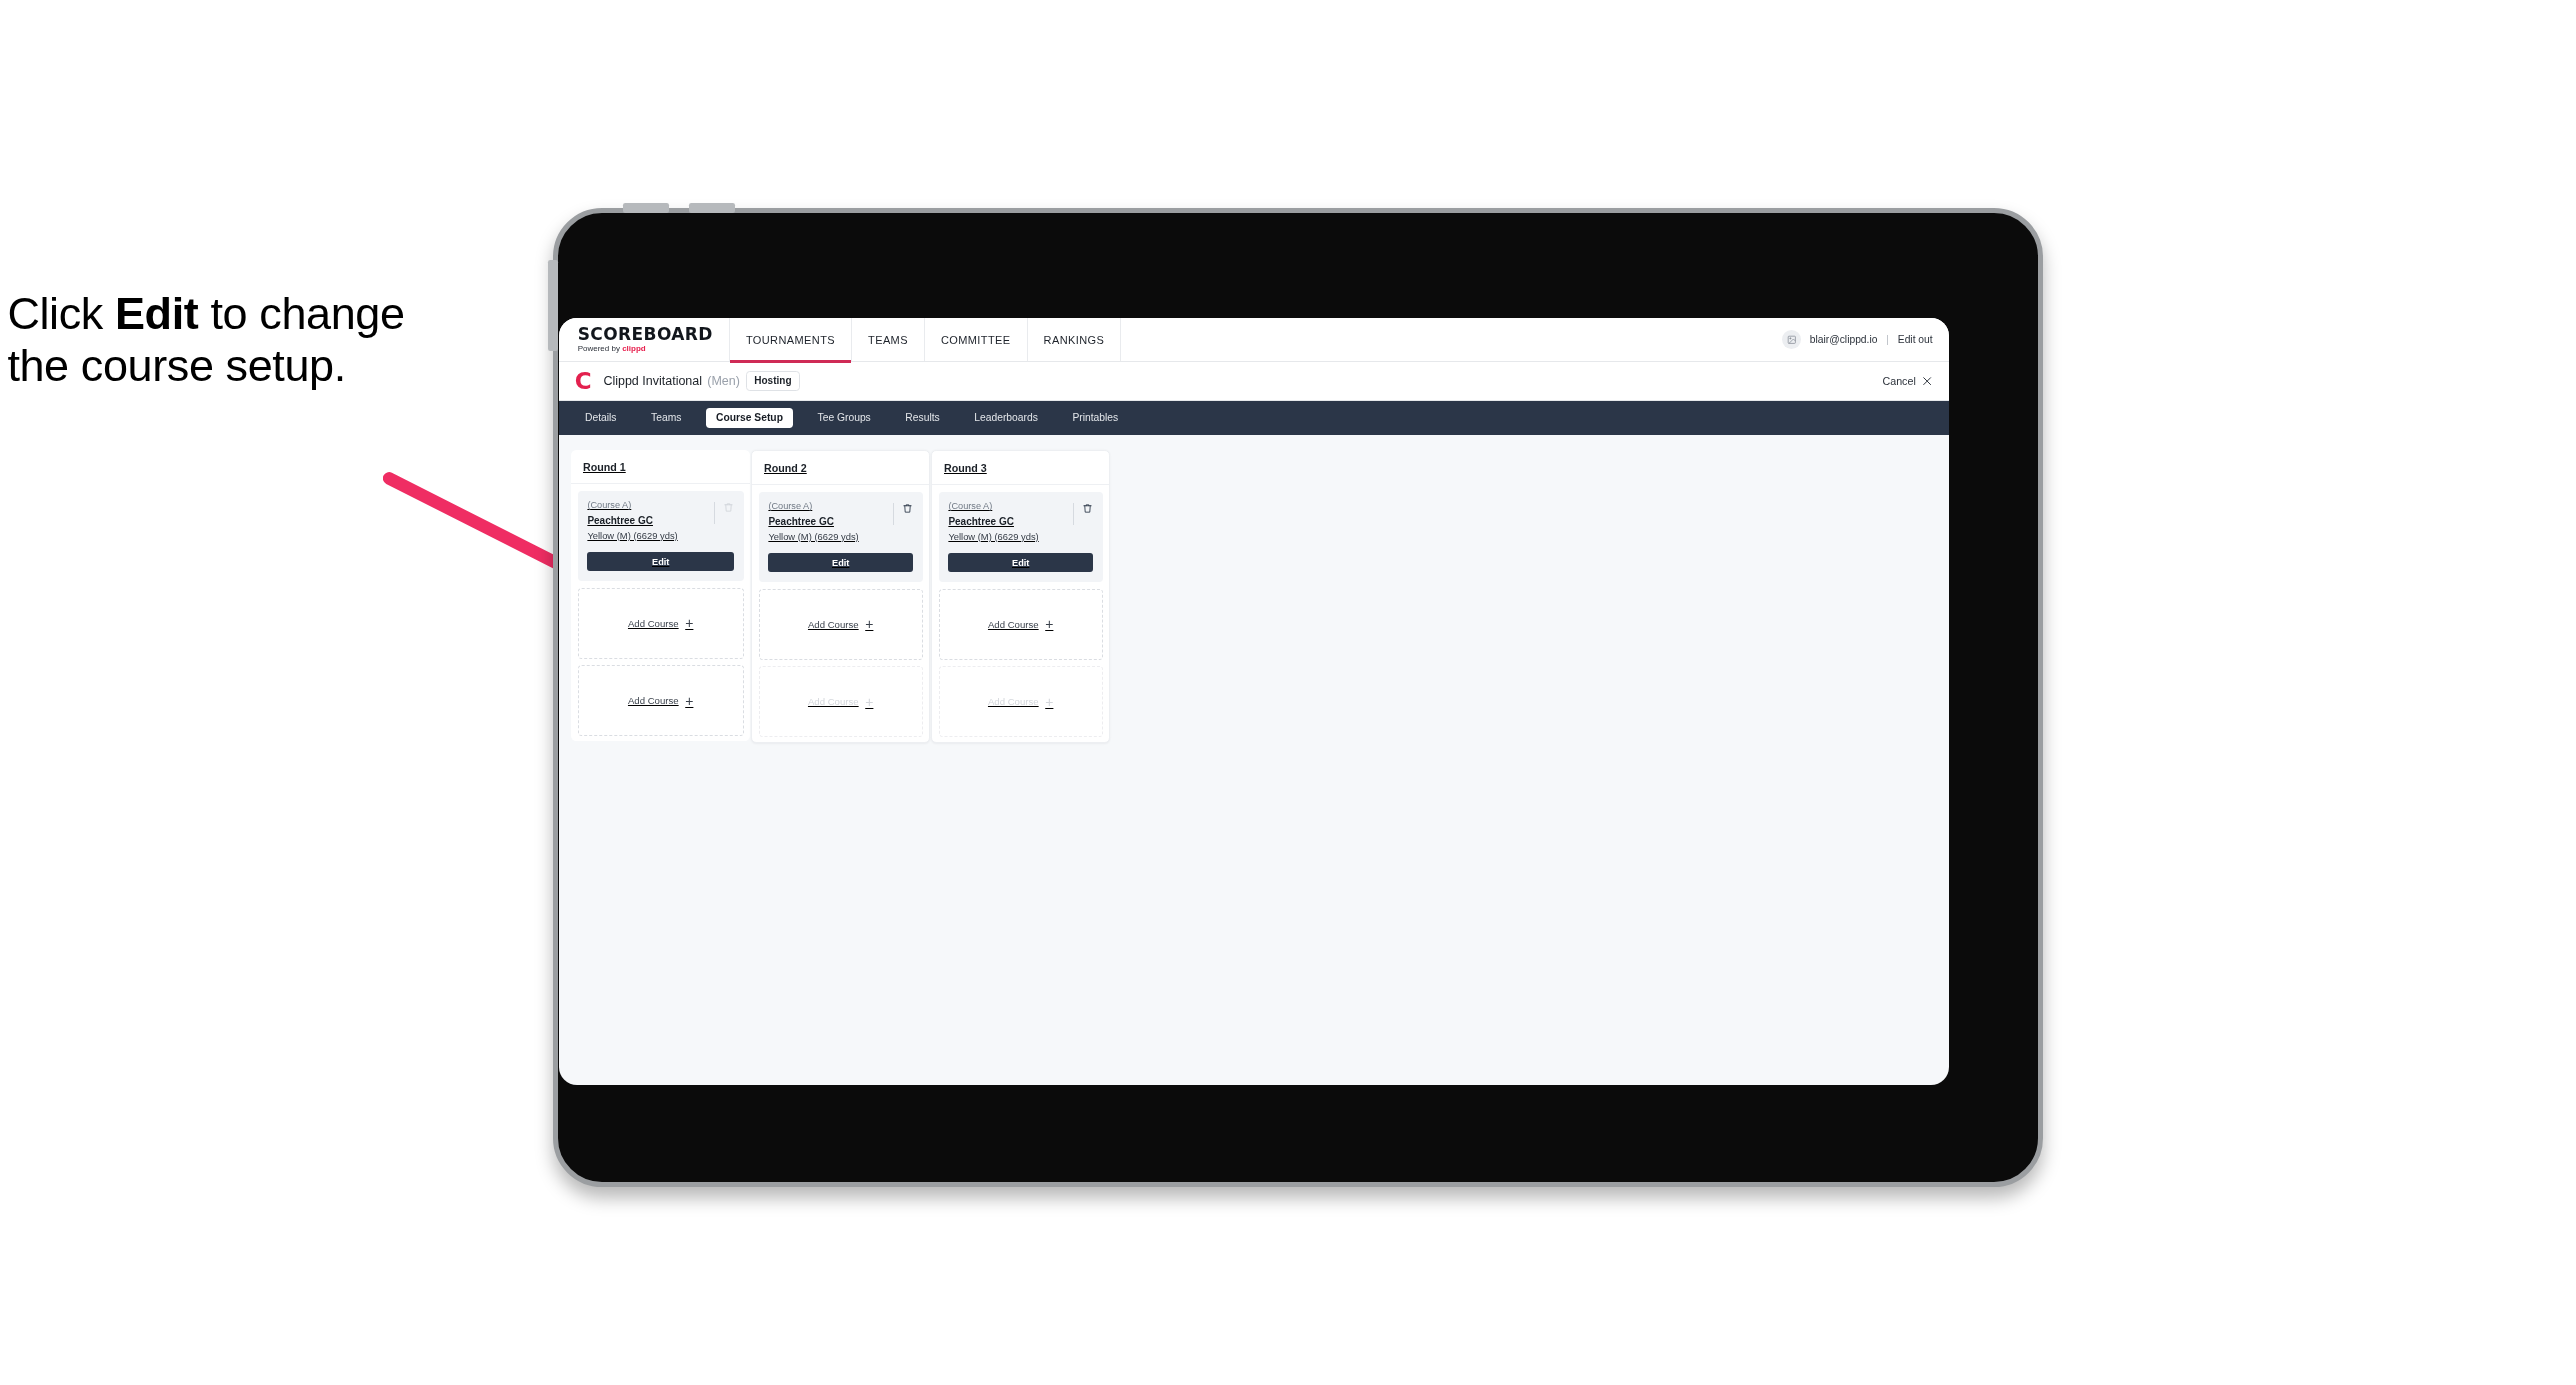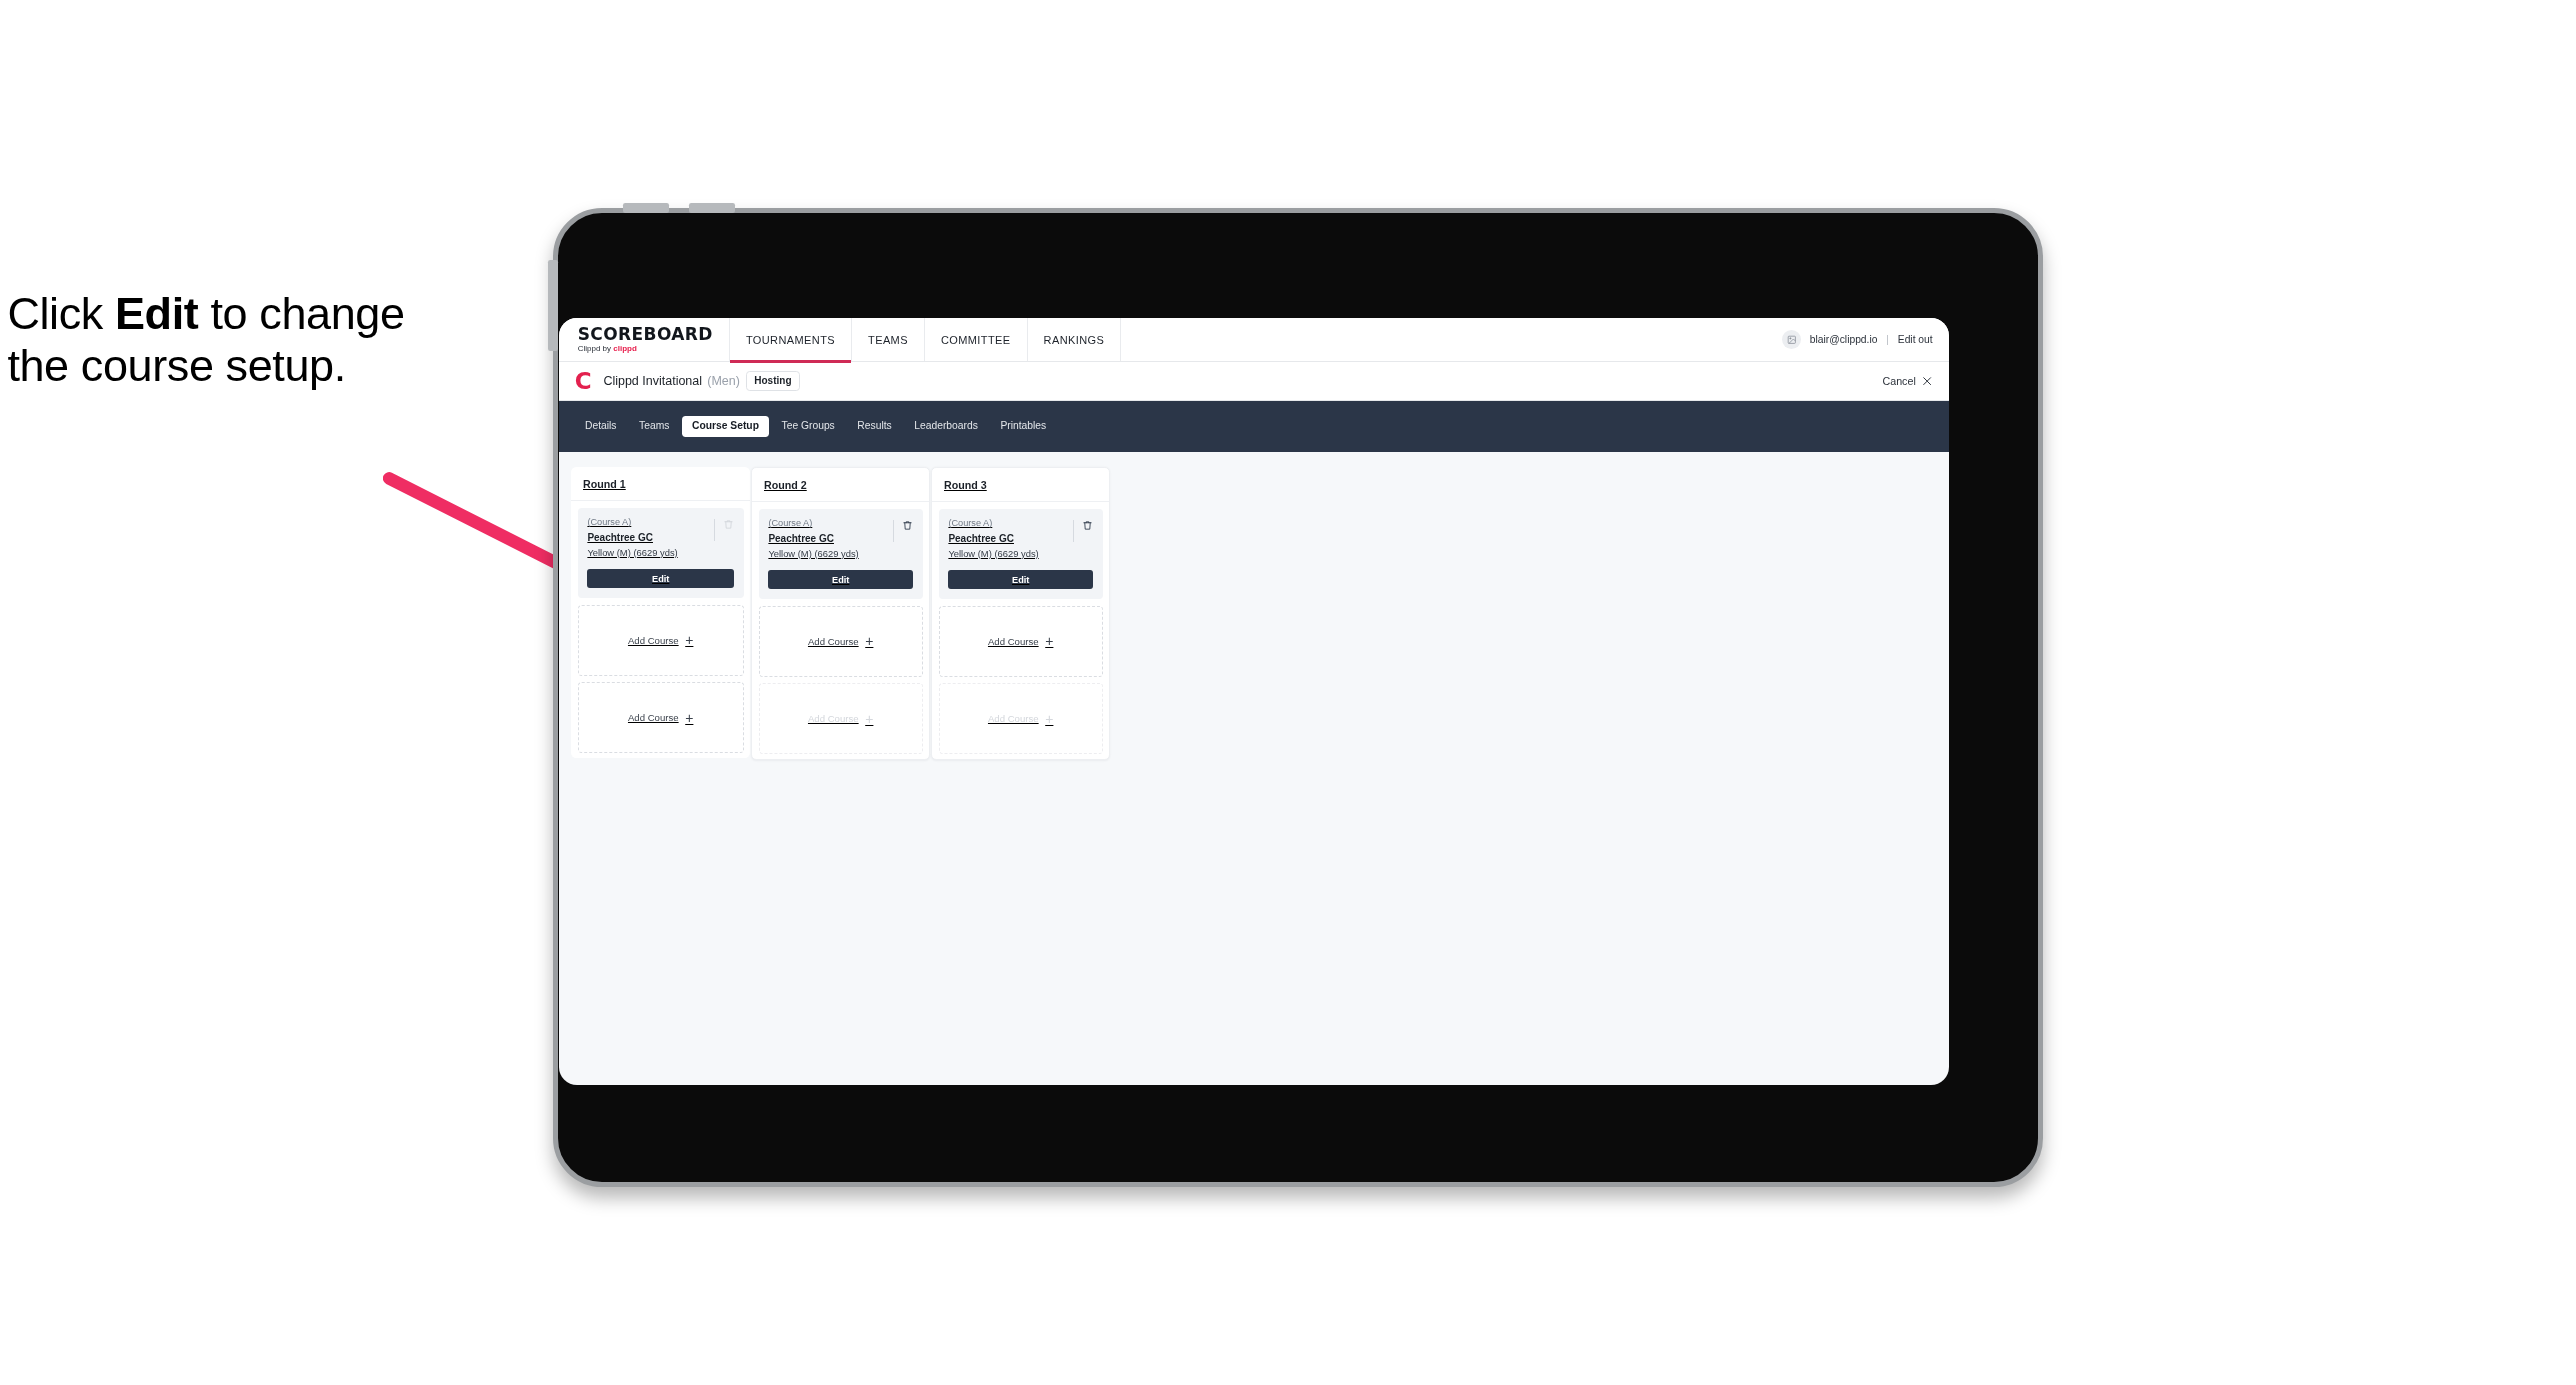--- a/index.html
+++ b/index.html
@@ -119,22 +119,22 @@
     margin-left: 6px; font-size: 10px; font-weight: 700; color: #1b2027;
     border: 0.7px solid #dfe2e6; border-radius: 3.7px;
     padding: 4.4px 7.4px; line-height: 1; background: #fff;
   }
   .tbar-spacer { flex: 1; }
   .cancel { display: flex; align-items: center; gap: 6.6px; font-size: 10.7px; color: #2c323b; cursor: pointer; }
   .cancel svg { width: 10.3px; height: 10.3px; }
 
   
   .subtabs {
-    height: 51px; background: #2b3648;
-    display: flex; align-items: center; padding-left: 16px; gap: 2px;
+    height: 34px; background: #2b3648;
+    display: flex; align-items: center; padding-left: 16px; gap: 14px;
   }
   .subtab {
     font-size: 10.3px; color: #e3e6ea; padding: 5.2px 10.3px;
     border-radius: 3.7px; cursor: pointer; line-height: 1;
   }
   .subtab.active { background: #ffffff; color: #171c24; font-weight: 700; }
 
   
   .rounds {
     display: flex; gap: 1px; padding: 14.7px 0 0 12.5px;
@@ -226,21 +226,21 @@
     <div class="sensor s2"></div>
     <div class="sensor s3"></div>
     <div class="sensor s4"></div>
     <div class="sensor s5"></div>
 
     <div class="viewport">
 
       <div class="topnav">
         <div class="brand">
           <div class="brand-name">SCOREBOARD</div>
-          <div class="brand-sub"><span>Clippd by </span><i>clippd</i></div>
+          <div class="brand-sub"><span>Powered by </span><i>clippd</i></div>
         </div>
         <div class="nav-item active">
             <span>TOURNAMENTS</span>
           </div>
         <div class="nav-item">
             <span>TEAMS</span>
           </div>
         <div class="nav-item">
             <span>COMMITTEE</span>
           </div>

